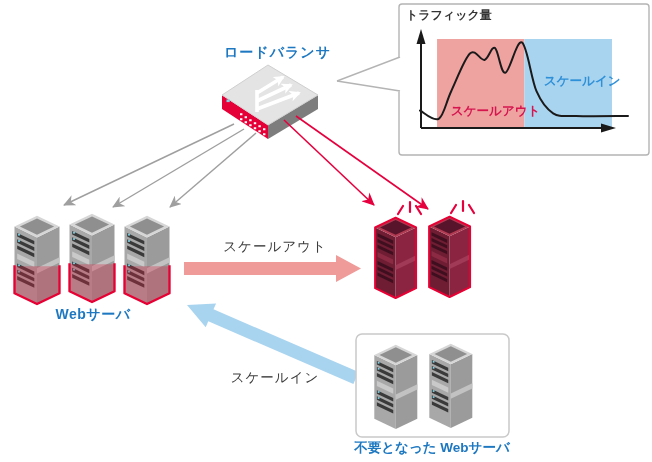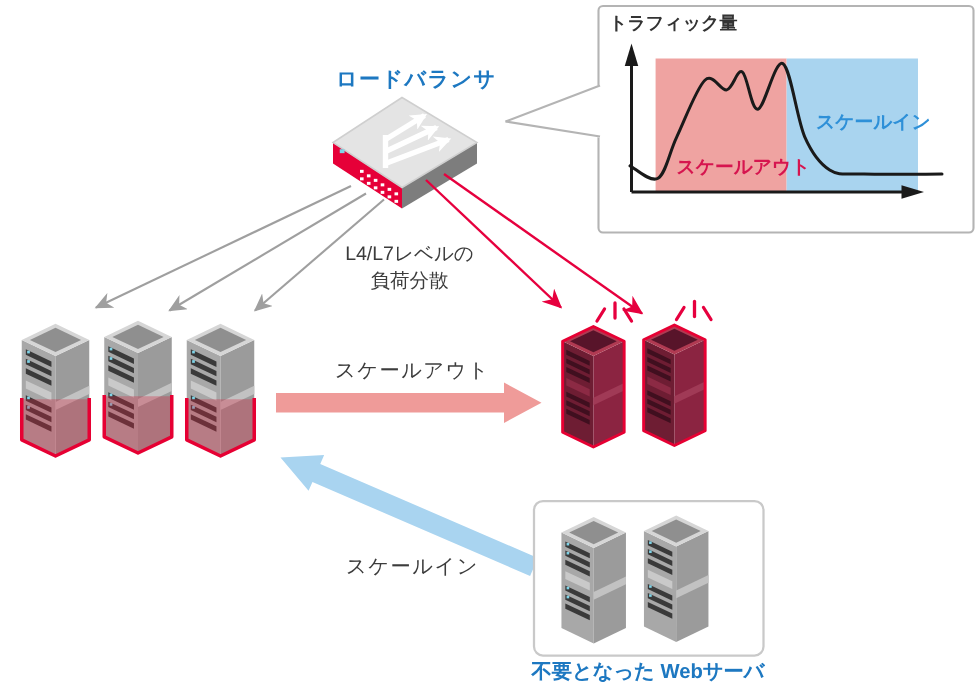--- a/index.html
+++ b/index.html
@@ -179,24 +179,21 @@
     <polygon class="fill-si" points="358.6,372 213.5,309.3 216.1,303.4 187,305 205.7,327.2 208.3,321.3 353.4,384"></polygon>
 
     <g>
       <rect x="356" y="334" width="153" height="103" rx="6" fill="#ffffff" stroke="#c9c9c9" stroke-width="1.5"></rect>
       <use href="#srv-gray" x="0" y="0" width="60" height="102" transform="translate(370,343) scale(0.86)"></use>
       <use href="#srv-gray" x="0" y="0" width="60" height="102" transform="translate(425,342) scale(0.86)"></use>
     </g>
   </svg>
 
   <div class="lbl lbl-lb blue">ロードバランサ</div>
-  <div class="lbl lbl-l4l7 note">
-    <div>L4/L7レベルの</div>
-    <div>負荷分散</div>
-  </div>
   <div class="lbl lbl-scaleout note">スケールアウト</div>
   <div class="lbl lbl-scalein note">スケールイン</div>
+  <div class="lbl lbl-web blue">Webサーバ</div>
   <div class="lbl lbl-traffic">トラフィック量</div>
 
   <div class="lbl lbl-removed blue">不要となった Webサーバ</div>
   <div class="lbl lbl-regout">スケールアウト</div>
   <div class="lbl lbl-regin">スケールイン</div>
 </div>
 
 </body></html>

